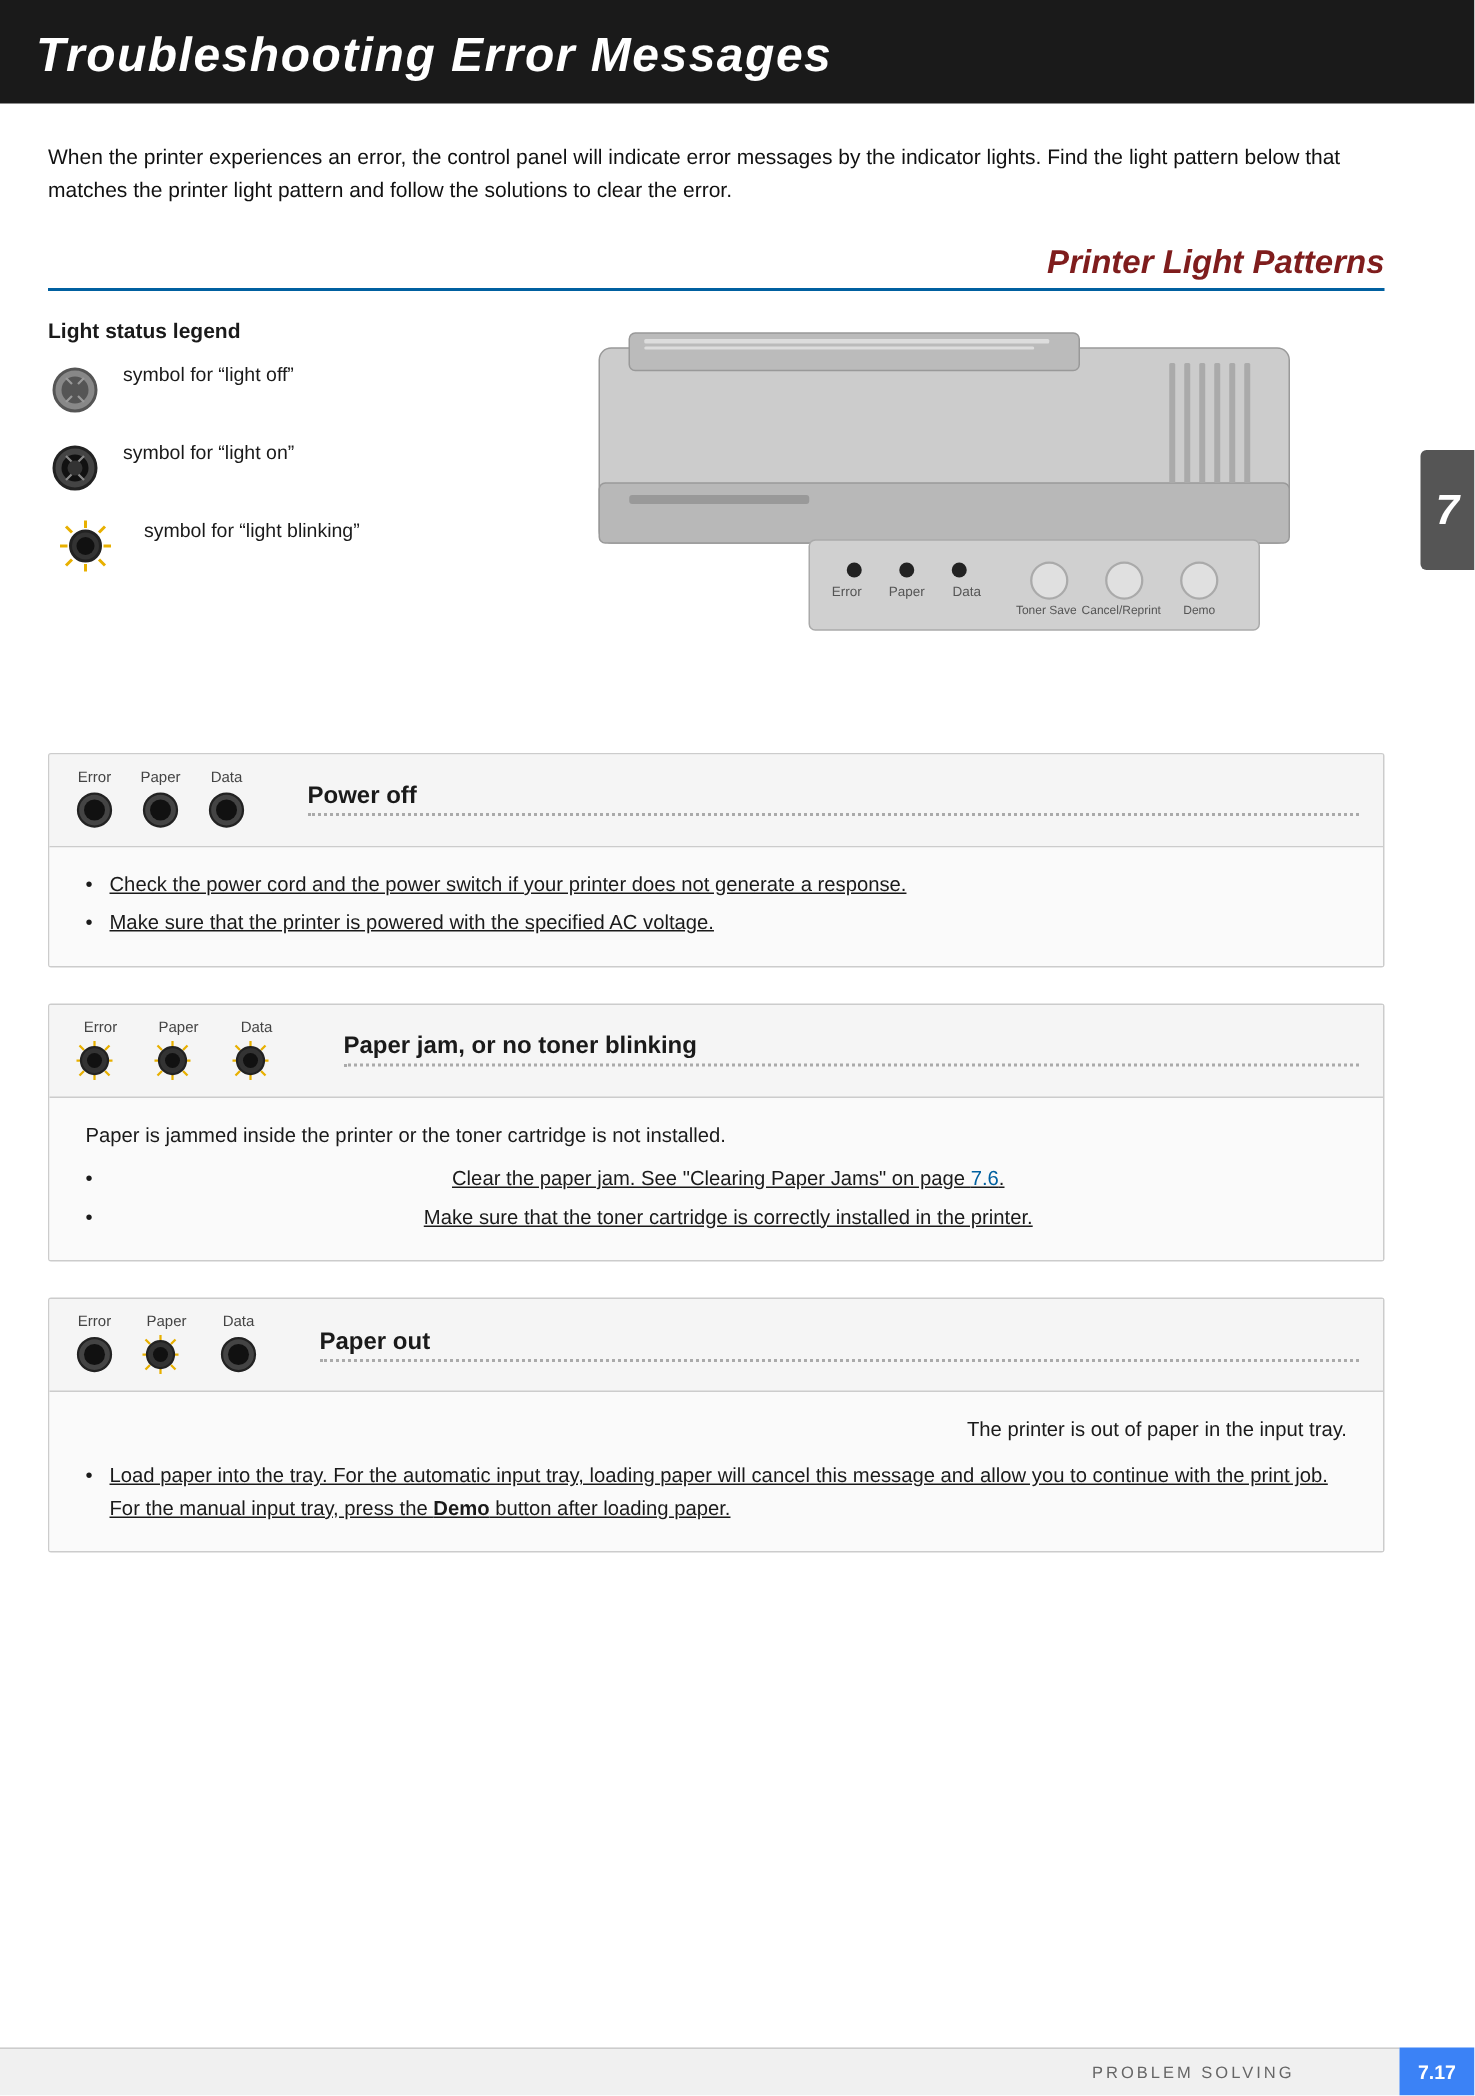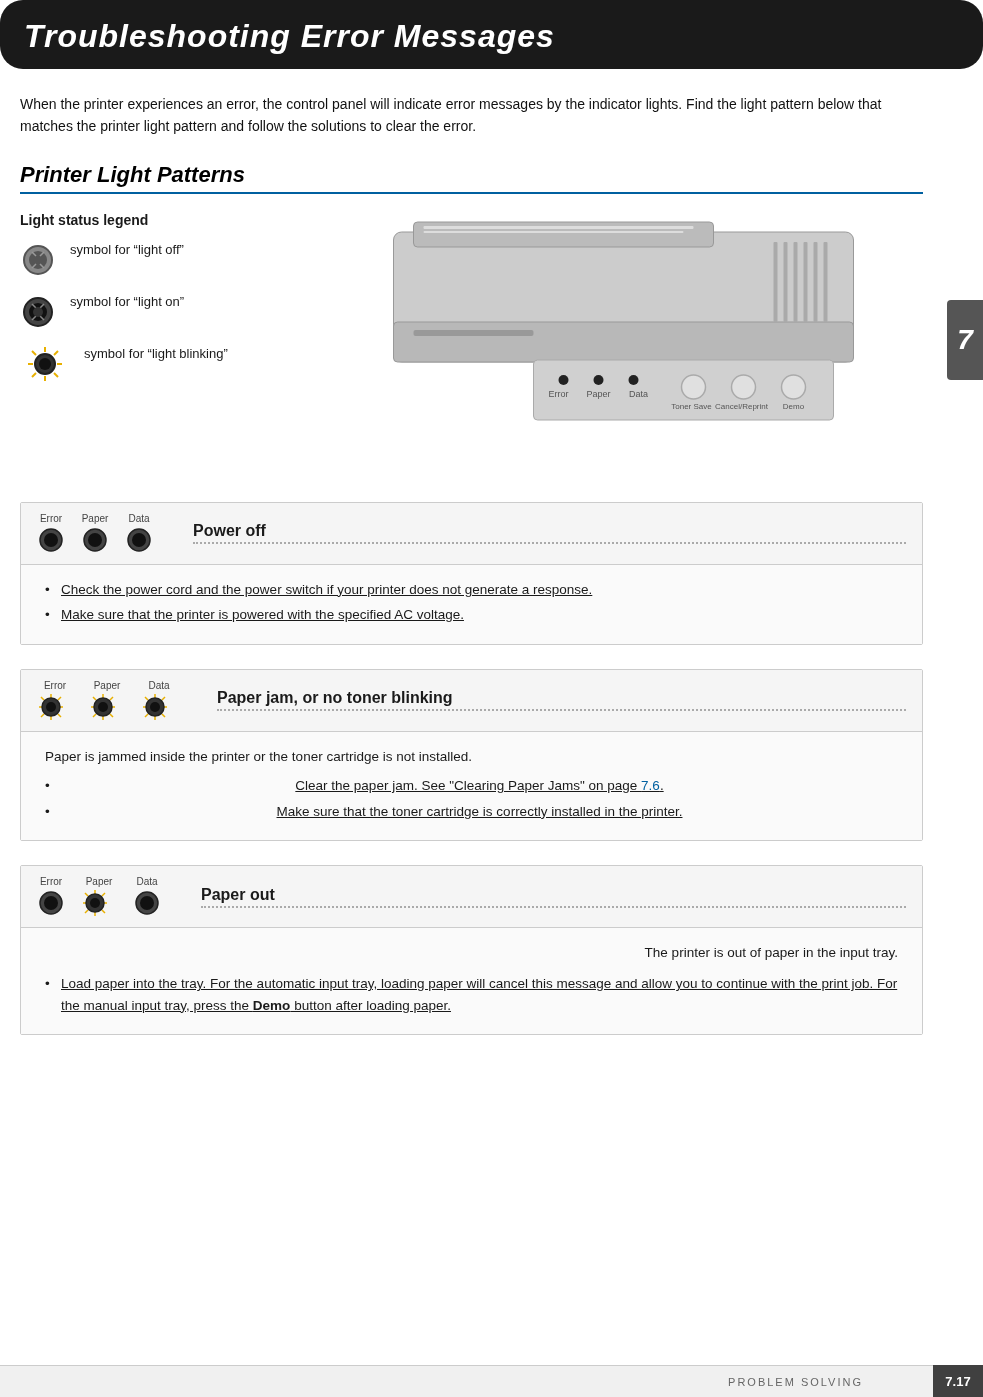--- a/index.html
+++ b/index.html
@@ -10,50 +10,50 @@
       background: #ffffff;
       font-family: Arial, sans-serif;
       font-size: 14px;
       color: #1a1a1a;
       position: relative;
     }
 
     .header-bar {
       background: #1a1a1a;
       padding: 18px 24px 14px 24px;
-      border-radius: 23px;
     }
 
     .header-title {
       color: #ffffff;
       font-size: 32px;
       font-weight: 900;
       font-style: italic;
       letter-spacing: 1px;
     }
 
     .main-content {
-      padding: 24px 32px 40px 20px;
+      padding: 24px 32px 40px 32px;
     }
 
     .intro-text {
       font-size: 14px;
       line-height: 1.6;
       margin-bottom: 24px;
       color: #111;
     }
 
     .section-title {
       font-size: 22px;
       font-weight: 700;
       font-style: italic;
-      color: #000000;
+      color: #7f1d1d;
       border-bottom: 2px solid #0060a0;
       padding-bottom: 4px;
       margin-bottom: 18px;
+      text-align: right;
     }
 
     .legend-printer-row {
       display: flex;
       flex-direction: row;
       gap: 44px;
       margin-bottom: 30px;
       align-items: flex-start;
     }
 
@@ -184,21 +184,21 @@
       font-variant: small-caps;
       letter-spacing: 1px;
     }
 
     .page-num-box {
       position: absolute;
       bottom: 0;
       right: 0;
       width: 50px;
       height: 32px;
-      background: #404040;
+      background: #3b82f6;
       display: flex;
       align-items: center;
       justify-content: center;
       color: #fff;
       font-size: 13px;
       font-weight: 700;
       margin-left: 16px;
     }
 
     .side-tab {

